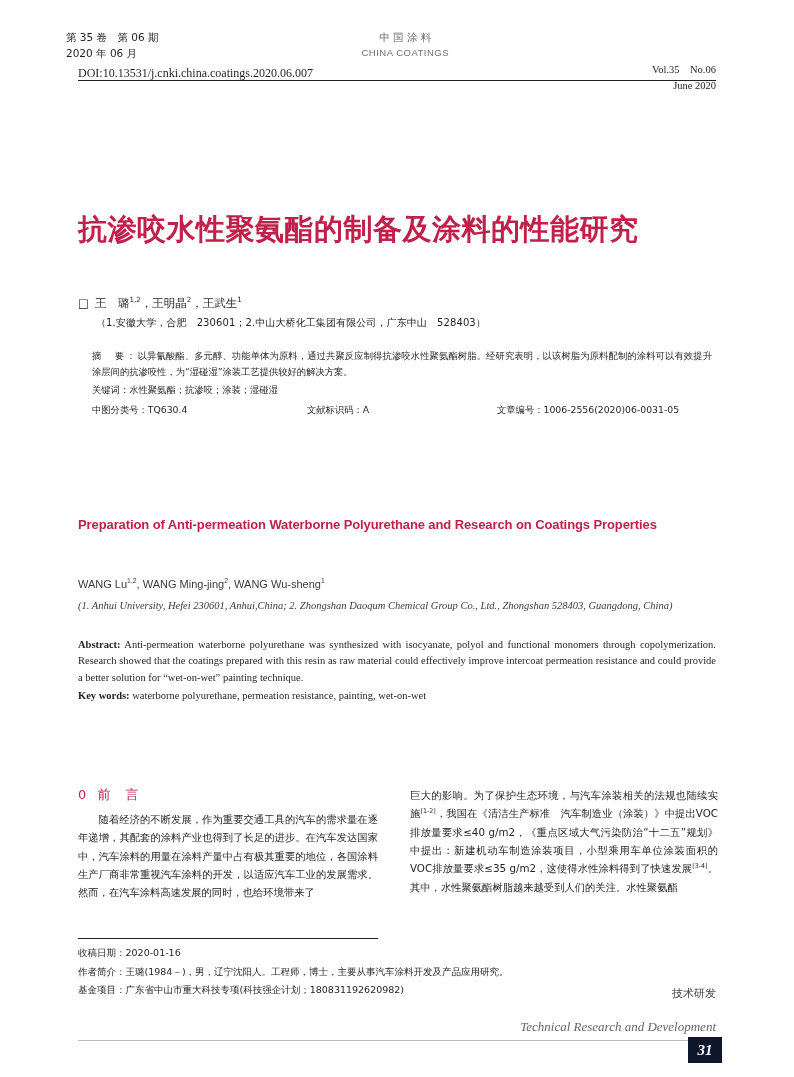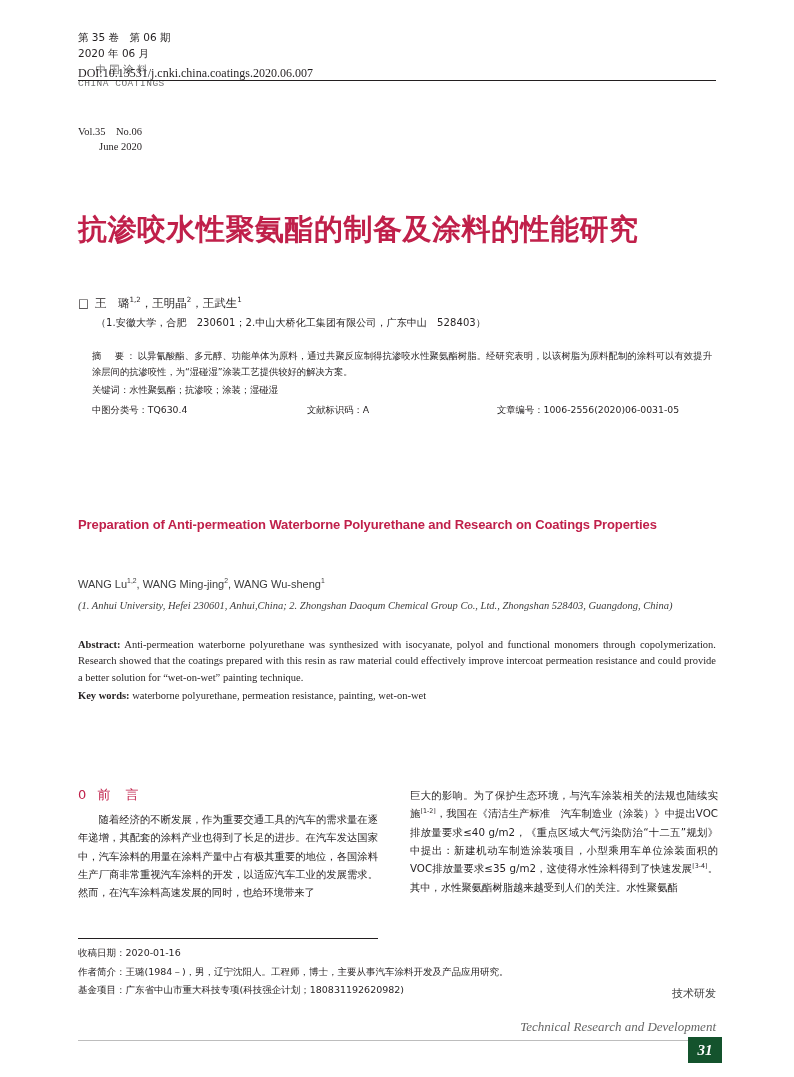--- a/index.html
+++ b/index.html
@@ -15,33 +15,32 @@
   .page {
     position: relative;
     width: 794px;
     height: 1077px;
     box-sizing: border-box;
   }
 
   
   .runhead {
     position: absolute;
-    left: 78px; right: 78px; top: 30px;
+    left: 66px; right: 78px; top: 30px;
     display: flex;
     justify-content: space-between;
     align-items: flex-start;
     font-size: 10.5px;
     line-height: 1.5;
-    flex-direction: column;
   }
   .runhead .col-left { text-align: left; }
   .runhead .col-center { text-align: center; color:#6f6f6f; }
   .runhead .col-right { text-align: right; margin-top: 32px; }
   .runhead .cn-journal { font-family:"DejaVu Sans", sans-serif; font-size:10.5px; color:#6f6f6f;}
-  .runhead .en-journal { font-family:Liberation Mono, monospace; font-size:9.5px; letter-spacing:.5px; color:#6f6f6f;}
+  .runhead .en-journal { font-family:Liberation Sans, sans-serif; font-size:9.5px; letter-spacing:.5px; color:#6f6f6f;}
   .cnline { font-family:"DejaVu Sans", sans-serif; }
   .doi {
     position:absolute; left:78px; top:66px;
     font-size:12px;
     font-family:"Liberation Serif", serif;
   }
   .rule-top {
     position:absolute; left:78px; right:78px; top:80px;
     height:1px; background:#231f20;
   }
@@ -182,21 +181,21 @@
   }
   .foot-en {
     font-family:Liberation Serif, serif;
     font-style:italic;
     font-size:13px; color:#666;
     margin-top:18px;
   }
   .pagenum {
     position:absolute; right:72px; bottom:14px;
     width:34px; height:26px;
-    background:#14532d;
+    background:#0f172a;
     color:#fff;
     font-family:"Liberation Serif", serif;
     font-style:italic;
     font-weight:bold;
     font-size:15px;
     display:flex; align-items:center; justify-content:center;
   }
 </style>
 </head>
 <body>

